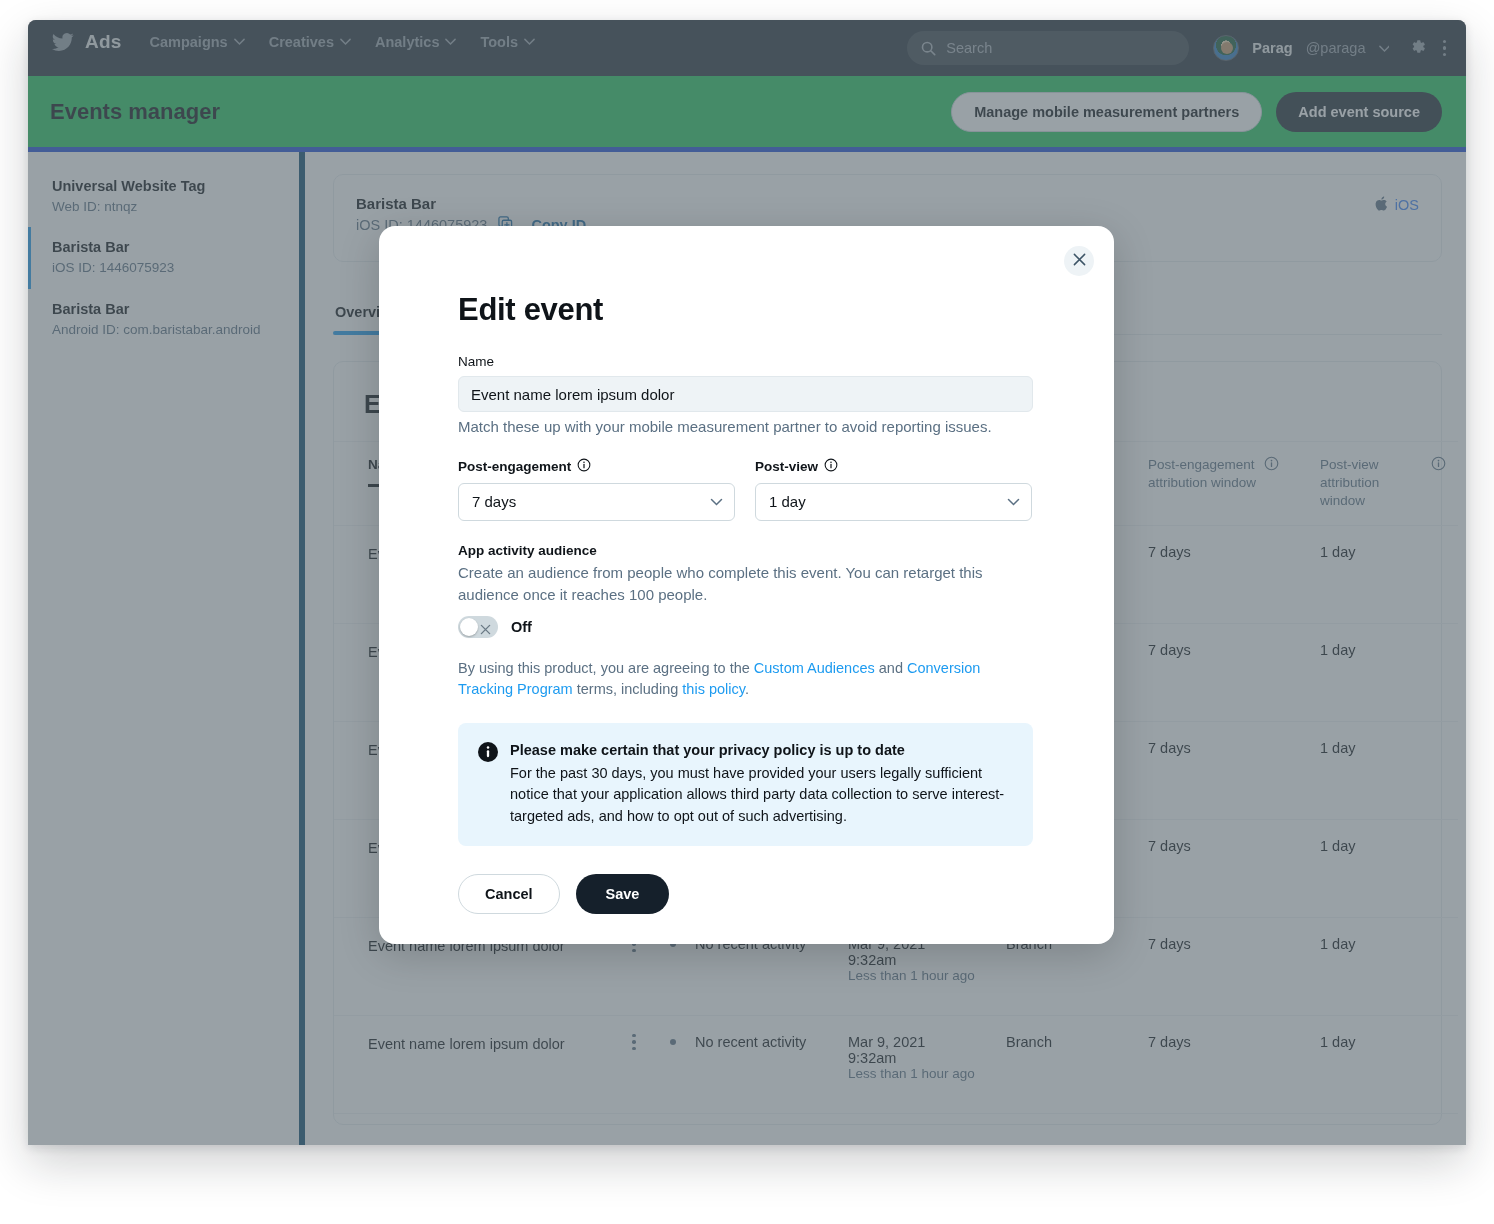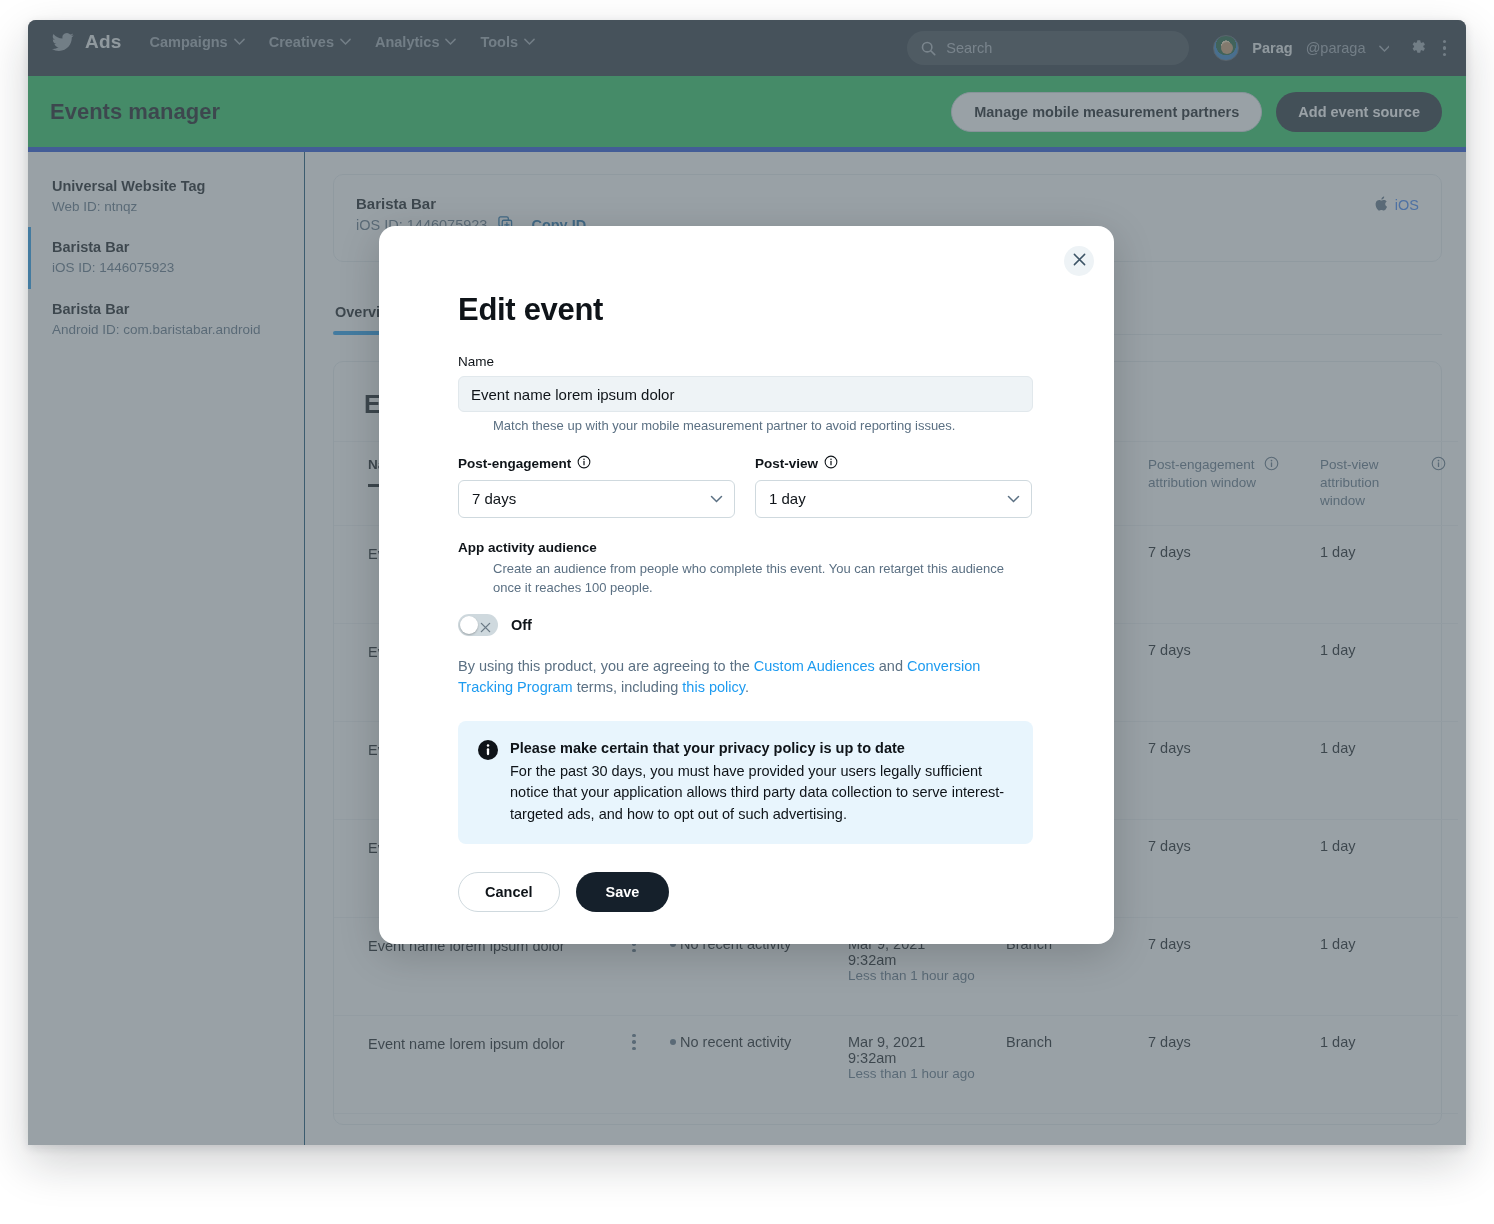--- a/index.html
+++ b/index.html
@@ -104,21 +104,21 @@
     font-family: "Liberation Sans", sans-serif;
     display:flex; align-items:center;
   }
 
   
   .body-wrap { display: flex; height: calc(1125px - 56px - 76px); }
 
   .sidebar {
     width: 277px; flex: 0 0 277px;
     background: #ffffff;
-    border-right: 1px solid #0c4a6e;
+    border-right: 6px solid #0c4a6e;
     padding: 14px 0 0 0;
   }
   .side-item {
     padding: 10px 20px 10px 21px;
     border-left: 3px solid transparent;
     cursor: pointer;
   }
   .side-item.active { border-left-color: #1d9bf0; }
   .side-title { font-size: 14.5px; font-weight: bold; color: #0f1419; line-height: 1.45; }
   .side-sub { font-size: 13.5px; color: #5b7083; line-height: 1.5; }
@@ -173,21 +173,21 @@
   .th-name::after{
     content:""; position:absolute; left:0; right:8px; bottom:-15px; height:3px; background:#0f1419;
   }
   tbody td {
     font-size: 14.5px; color: #0f1419;
     padding: 18px 12px 32px 12px;
     border-bottom: 1px solid #eef2f4;
     vertical-align: top;
   }
   tbody td:first-child { padding-left: 34px; }
-  .cell-dot { display: flex; align-items: center; gap: 4px; }
+  .cell-dot { display: flex; align-items: center; gap: 19px; }
   .dot { width: 6px; height: 6px; border-radius: 50%; background: #5b7083; display: inline-block; }
   .sub-muted { color: #5b7083; font-size: 13.5px; }
   .kebab-row { display:flex; flex-direction: column; gap: 3px; align-items:center; cursor:pointer; width: 16px; }
   .kebab-row i { width: 3.5px; height: 3.5px; border-radius: 50%; background: #5b7083; display:block; }
   .row-main { line-height: 1.5; }
 
   
   .overlay {
     position: absolute; left: 28px; top: 20px;
     width: 1438px; height: 1125px;
@@ -218,35 +218,35 @@
   .text-input {
     width: 575px; height: 36px;
     background: #eef3f6; border: 1px solid #e1e8ec;
     border-radius: 6px;
     font-size: 15px; color: #0f1419;
     padding: 0 12px;
     font-family: "Liberation Sans", sans-serif;
   }
 
   .sec-title { font-size: 13.5px; font-weight: bold; color: #0f1419; margin-top: 22px; }
-  .sec-desc { font-size: 13px; color: #5b7083; margin-top: 4px; line-height: 1.5; margin-left: 35px; }
+  .sec-desc { font-size: 15px; color: #5b7083; margin-top: 4px; line-height: 1.5; }
 
   .two-col { display: flex; gap: 20px; margin-top: 19px; }
   .col { width: 277px; }
   .col-label { display: flex; align-items: center; gap: 6px; font-size: 13.5px; font-weight: bold; color: #0f1419; margin-bottom: 8px; }
   .select-box {
     width: 277px; height: 38px;
     border: 1px solid #cfd9de; border-radius: 6px;
     background: #fff;
     display: flex; align-items: center; justify-content: space-between;
     padding: 0 13px 0 13px; cursor: pointer;
     font-size: 15px; color: #0f1419;
   }
 
-  .toggle-row { display: flex; align-items: center; gap: 13px; margin-top: 16px; }
+  .toggle-row { display: flex; align-items: center; gap: 13px; margin-top: 9px; }
   .toggle {
     width: 40px; height: 22px; border-radius: 11px;
     background: #cfd9de; position: relative; cursor: pointer;
     display:flex; align-items:center;
   }
   .toggle .knob {
     position: absolute; left: 2px; top: 2px;
     width: 18px; height: 18px; border-radius: 50%;
     background: #fff; box-shadow: 0 1px 2px rgba(0,0,0,.25);
   }

